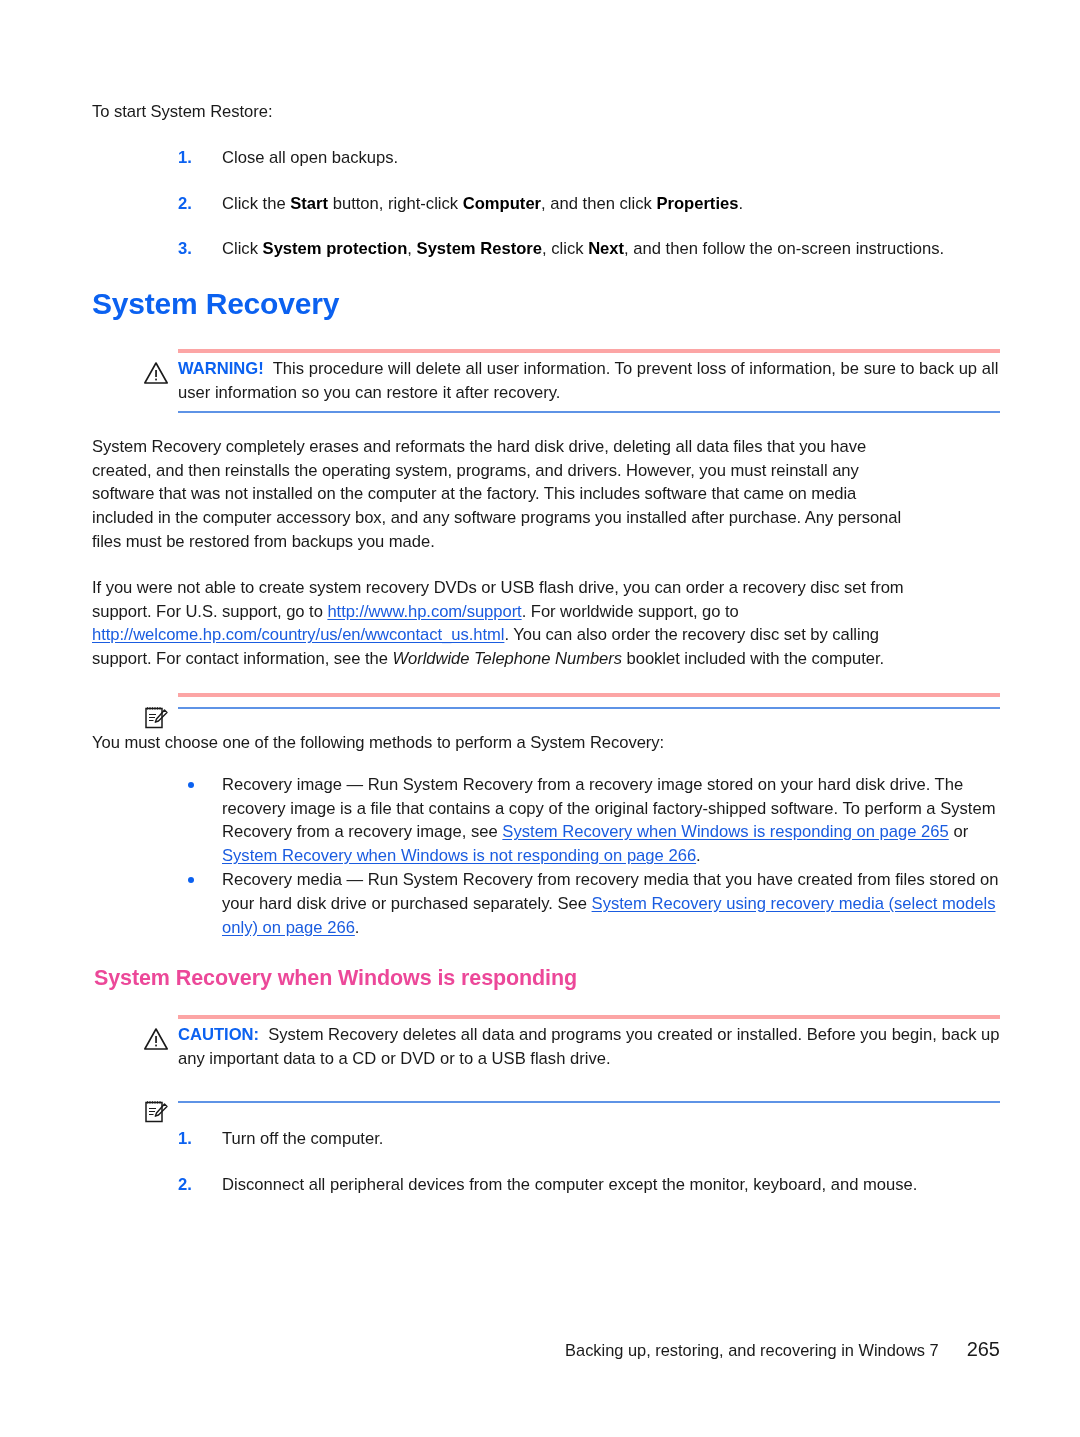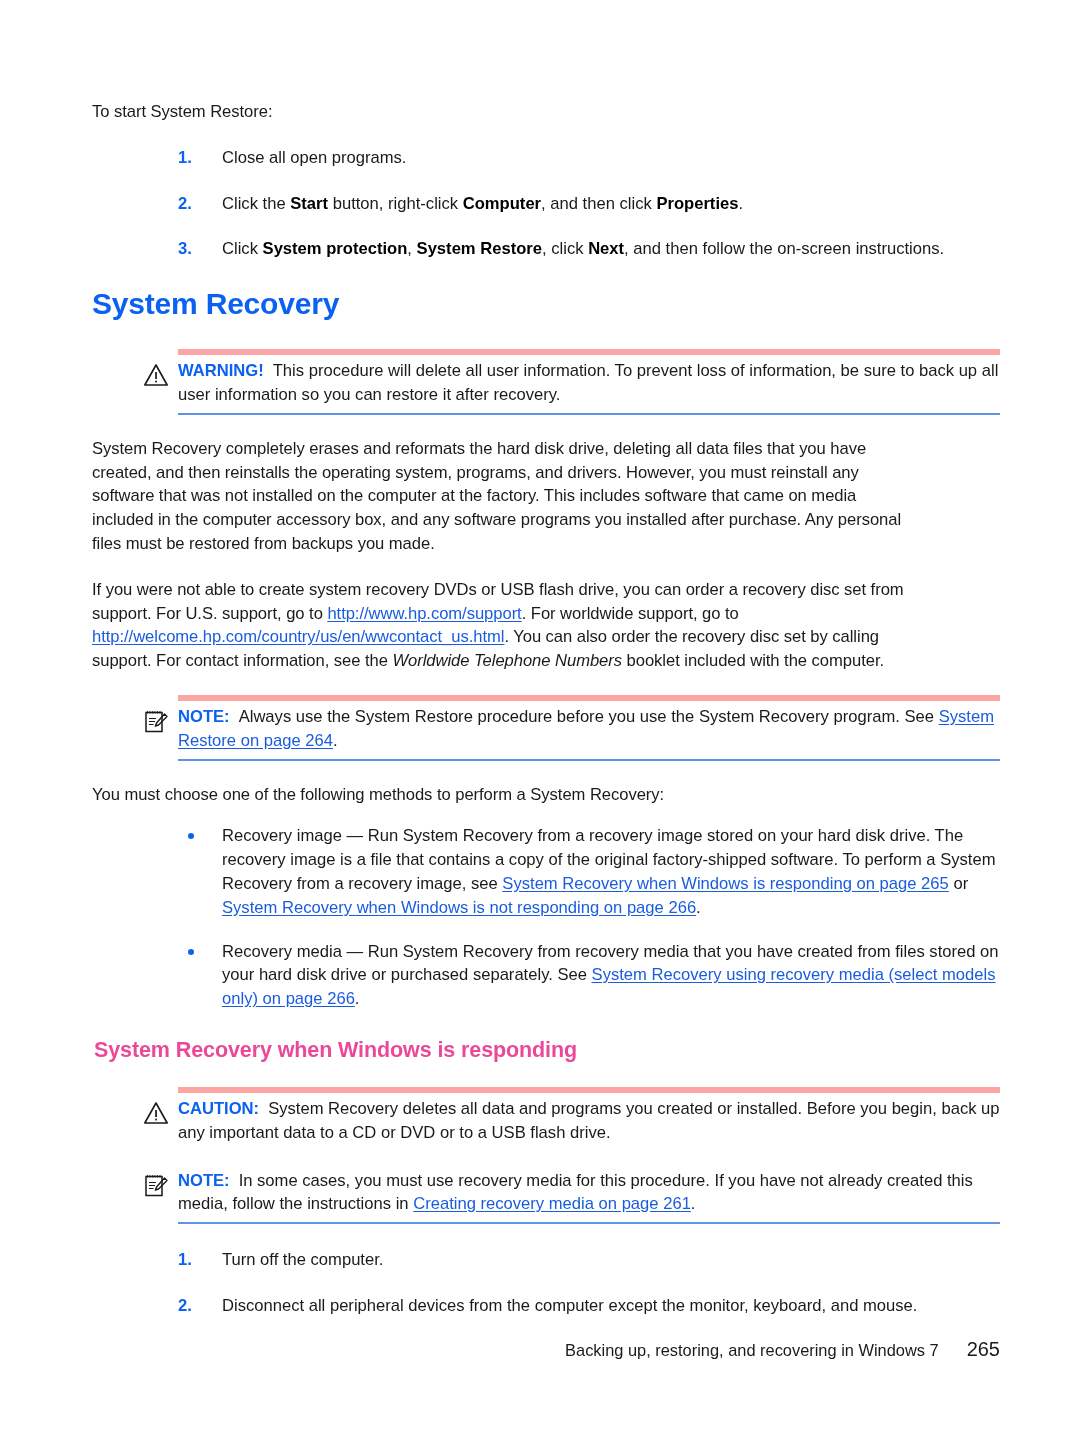--- a/index.html
+++ b/index.html
@@ -104,42 +104,41 @@
   ul.bullets {
     margin: 0;
     padding: 0;
     list-style: none;
     margin-left: 86px;
     width: 822px;
   }
   ul.bullets > li {
     position: relative;
     padding-left: 44px;
-    margin-bottom: 20px;
     font-size: 16.6px;
     line-height: 23.8px;
     color: #1a1a1a;
   }
   ul.bullets > li:last-child { margin-bottom: 0; }
   .bullet-dot {
     position: absolute;
     left: 10px;
     top: 9px;
     width: 6px;
     height: 6px;
     border-radius: 50%;
     background: #0b61f0;
   }
 
   
   .admon {
     position: relative;
     margin-left: 86px;
     width: 822px;
-    border-top: 6px solid #fca5a5;
+    border-top: 4px solid #fca5a5;
     border-bottom: 2px solid #5e93e6;
     padding: 4px 0 6px 0;
     margin-bottom: 22px;
   }
   .admon.no-top { border-top: none; }
   .admon.no-bottom { border-bottom: none; margin-top: 24px; }
 
   .admon .admon-body {
     font-size: 16.6px;
     line-height: 23.8px;
@@ -194,21 +193,21 @@
 <body>
 
 <div class="page">
   <div class="content">
 
     <p class="para body-text">To start System Restore:</p>
 
     <ol class="steps" style="margin-bottom:26px;">
       <li>
         <span class="step-num">1.</span>
-        <span>Close all open programs.</span>
+        <span>Close all open backups.</span>
       </li>
       <li>
         <span class="step-num">2.</span>
         <span>Click the <span class="b">Start</span> button, right-click <span class="b">Computer</span>, and then click <span class="b">Properties</span>.</span>
       </li>
       <li>
         <span class="step-num">3.</span>
         <span>Click <span class="b">System protection</span>, <span class="b">System Restore</span>, click <span class="b">Next</span>, and then follow the on-screen instructions.</span>
       </li>
     </ol>
@@ -234,23 +233,20 @@
 
     <div class="admon">
       <span class="admon-icon">
         <svg width="28" height="26" viewBox="0 0 28 26" aria-hidden="true">
           <rect x="4" y="4.5" width="16" height="19" fill="none" stroke="#1a1a1a" stroke-width="1.5"></rect>
           <path d="M5.5 3.2 L5.5 5.6 M8 3.2 L8 5.6 M10.5 3.2 L10.5 5.6 M13 3.2 L13 5.6 M15.5 3.2 L15.5 5.6 M18 3.2 L18 5.6" stroke="#1a1a1a" stroke-width="1.2"></path>
           <path d="M7 10.5 L14 10.5 M7 13.5 L13 13.5 M7 16.5 L11.5 16.5" stroke="#1a1a1a" stroke-width="1.2"></path>
           <path d="M22.5 6 L25 8.5 L16.5 17 L13.3 18.2 L14.5 15 Z" fill="none" stroke="#1a1a1a" stroke-width="1.4" stroke-linejoin="round"></path>
         </svg>
       </span>
-      <div class="admon-body">
-        <span class="admon-kw">NOTE:</span><span>Always use the System Restore procedure before you use the System Recovery program. See </span><a class="lnk" href="#">System Restore on page 264</a><span>.</span>
-      </div>
     </div>
 
     <p class="tight body-text">You must choose one of the following methods to perform a System Recovery:</p>
 
     <ul class="bullets" style="margin-bottom:26px;">
       <li>
         <span class="bullet-dot"></span>
         <span><span>Recovery image — Run System Recovery from a recovery image stored on your hard disk drive. The recovery image is a file that contains a copy of the original factory-shipped software. To perform a System Recovery from a recovery image, see </span><a class="lnk" href="#">System Recovery when Windows is responding on page 265</a><span> or </span><a class="lnk" href="#">System Recovery when Windows is not responding on page 266</a><span>.</span></span>
       </li>
       <li>
@@ -276,23 +272,20 @@
 
     <div class="admon no-top" style="margin-bottom:24px;">
       <span class="admon-icon">
         <svg width="28" height="26" viewBox="0 0 28 26" aria-hidden="true">
           <rect x="4" y="4.5" width="16" height="19" fill="none" stroke="#1a1a1a" stroke-width="1.5"></rect>
           <path d="M5.5 3.2 L5.5 5.6 M8 3.2 L8 5.6 M10.5 3.2 L10.5 5.6 M13 3.2 L13 5.6 M15.5 3.2 L15.5 5.6 M18 3.2 L18 5.6" stroke="#1a1a1a" stroke-width="1.2"></path>
           <path d="M7 10.5 L14 10.5 M7 13.5 L13 13.5 M7 16.5 L11.5 16.5" stroke="#1a1a1a" stroke-width="1.2"></path>
           <path d="M22.5 6 L25 8.5 L16.5 17 L13.3 18.2 L14.5 15 Z" fill="none" stroke="#1a1a1a" stroke-width="1.4" stroke-linejoin="round"></path>
         </svg>
       </span>
-      <div class="admon-body">
-        <span class="admon-kw">NOTE:</span><span>In some cases, you must use recovery media for this procedure. If you have not already created this media, follow the instructions in </span><a class="lnk" href="#">Creating recovery media on page 261</a><span>.</span>
-      </div>
     </div>
 
 
     <ol class="steps">
       <li>
         <span class="step-num">1.</span>
         <span>Turn off the computer.</span>
       </li>
       <li>
         <span class="step-num">2.</span>

